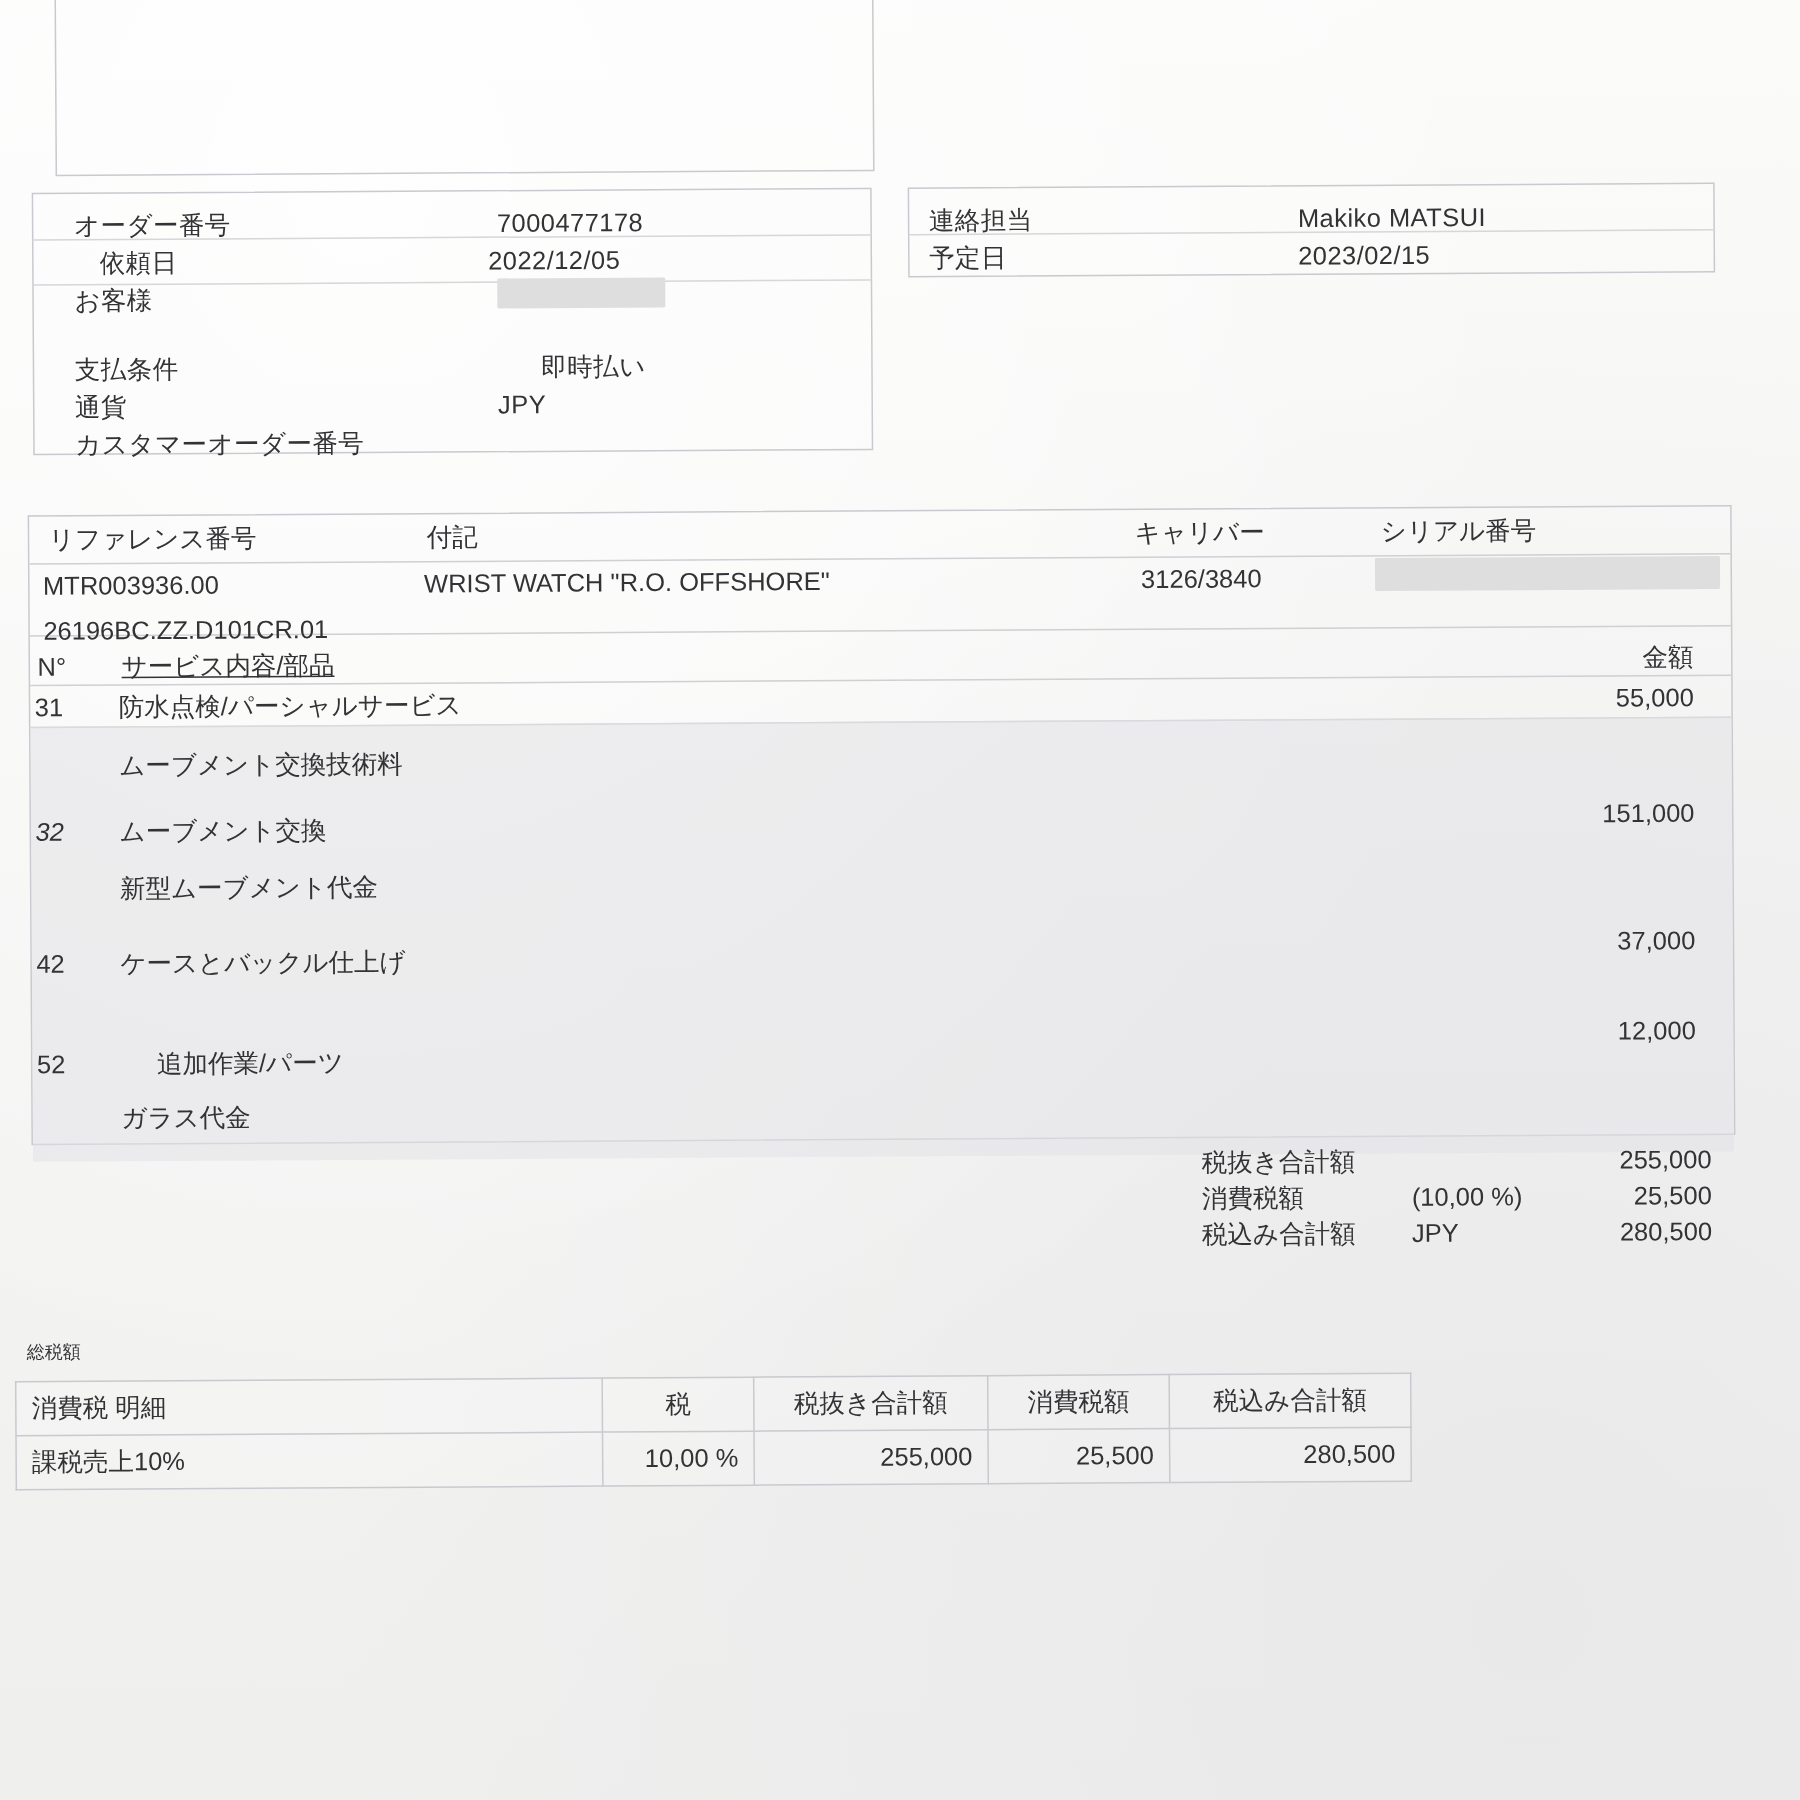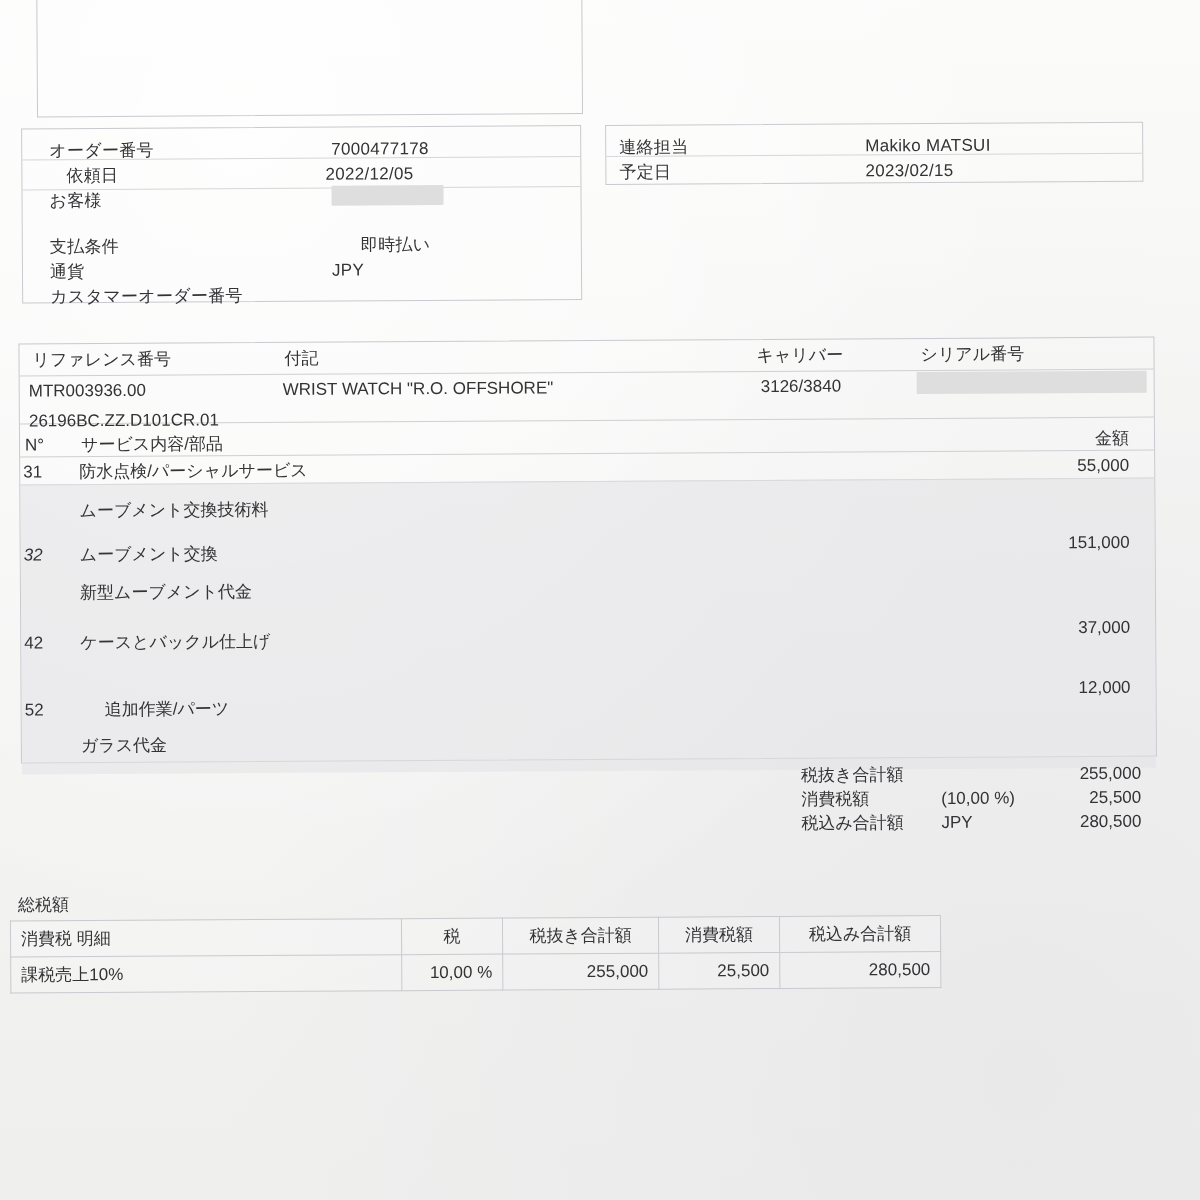--- a/index.html
+++ b/index.html
@@ -170,21 +170,21 @@
     position: absolute;
     right: 0;
     white-space: nowrap;
   }
 
   
   .taxsum-title {
     position: absolute;
     left: 16px;
     top: 890px;
-    font-size: 17px;
+    font-size: 12px;
     color: #333336;
   }
   .taxsum {
     position: absolute;
     left: 8px;
     top: 917px;
     border-collapse: collapse;
     font-size: 17px;
     color: #333336;
   }
@@ -256,21 +256,21 @@
     <div class="cell" style="left:758px; top:347px;">キャリバー</div>
     <div class="cell" style="left:922px; top:347px;">シリアル番号</div>
 
     <div class="cell" style="left:30px; top:378px;">MTR003936.00</div>
     <div class="cell" style="left:284px; top:378px;">WRIST WATCH "R.O. OFFSHORE"</div>
     <div class="cell" style="left:762px; top:378px;">3126/3840</div>
     <div class="redact" style="left:918px; top:374px; width:230px; height:22px;"></div>
     <div class="cell" style="left:30px; top:408px;">26196BC.ZZ.D101CR.01</div>
 
     <div class="cell" style="left:26px; top:432px;">N°</div>
-    <div class="cell" style="left:82px; top:432px;">サービス内容/部品</div>
+    <div class="cell" style="left:82px; top:432px;text-decoration:underline;">サービス内容/部品</div>
     <div class="cell num" style="left:960px; top:432px; width:170px;">金額</div>
 
     <div class="cell" style="left:24px; top:459px;">31</div>
     <div class="cell" style="left:80px; top:459px;">防水点検/パーシャルサービス</div>
     <div class="cell num" style="left:960px; top:459px; width:170px;">55,000</div>
     <div class="cell" style="left:80px; top:498px;">ムーブメント交換技術料</div>
 
     <div class="cell" style="left:24px; top:542px;font-style:italic;">32</div>
     <div class="cell" style="left:80px; top:542px;">ムーブメント交換</div>
     <div class="cell num" style="left:960px; top:536px; width:170px;">151,000</div>

